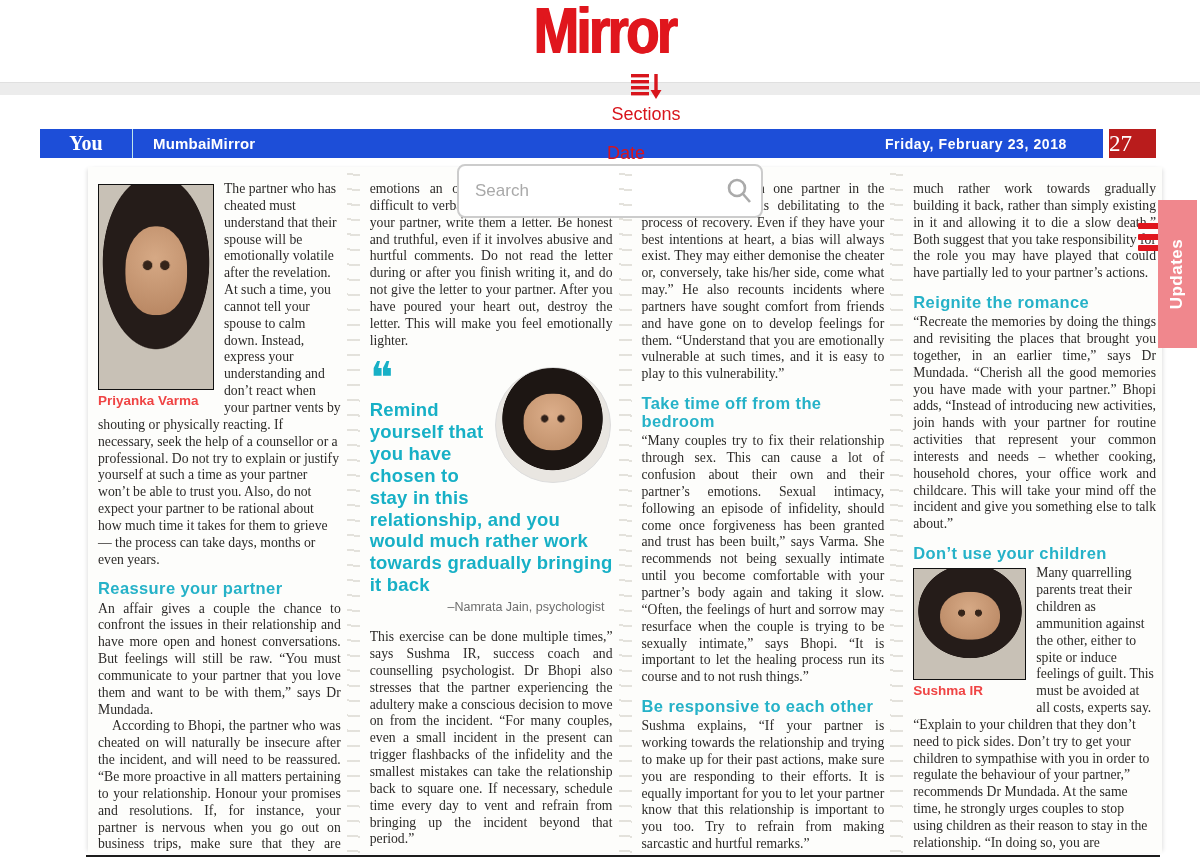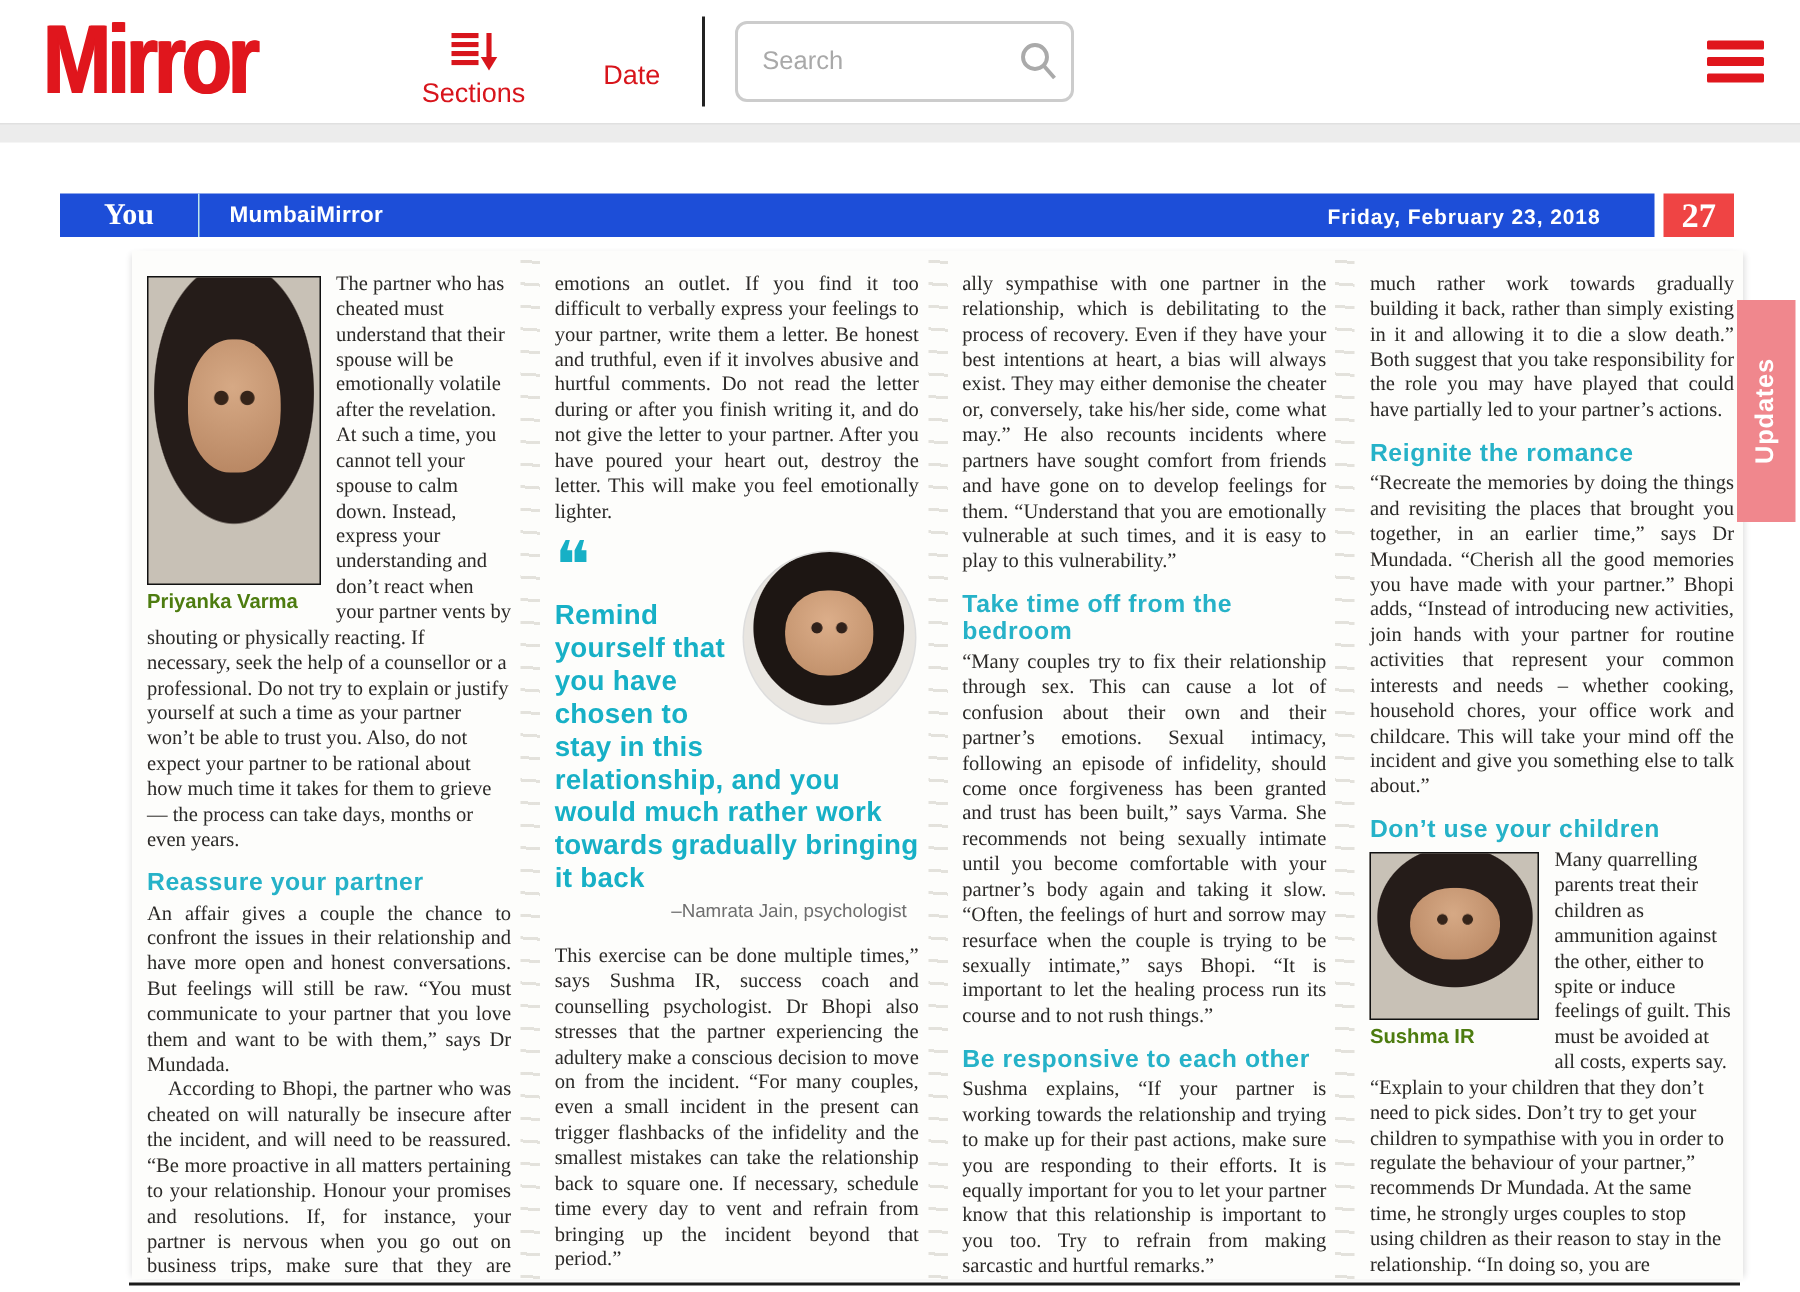--- a/index.html
+++ b/index.html
@@ -1,51 +1,51 @@
 <!DOCTYPE html>
 <html><head>
 <meta charset="utf-8">
 <style>
   * { margin:0; padding:0; box-sizing:border-box; }
   html,body { width:1200px; height:861px; background:#fff; overflow:hidden;
               font-family:"Liberation Sans", sans-serif; }
 
   
-  .site-header { position:relative; height:82px; background:#fff; display:flex; align-items:center; }
+  .site-header { position:relative; height:82px; background:#fff; display:flex; align-items:center;flex-direction:column; }
   .logo { font-weight:bold; font-size:62px; color:#e0161d; letter-spacing:-3px;
           margin-left:28px; transform:scaleX(.88) scaleY(1.05); transform-origin:left center;
           text-shadow:1.6px 0 0 #e0161d, .8px 0 0 #e0161d; line-height:1; cursor:pointer; }
   .nav-item { display:flex; flex-direction:column; align-items:center; color:#d8151c;
               font-size:18px; cursor:pointer; margin-top:8px; }
   .nav-sections { margin-left:92px; }
   .nav-date { margin-left:52px; }
   .nav-item .icon-wrap { height:34px; display:flex; align-items:center; }
   .date-grid { display:grid; grid-template-columns:11px 11px; grid-template-rows:11px 11px; gap:3px; }
   .date-grid i { background:#d8151c; }
   .header-vline { width:2px; height:60px; background:#222; margin-left:28px; }
   .searchbox { position:relative; margin-left:20px; }
-  .searchbox input { width:226px; height:54px; border:2px solid #ccc; border-radius:8px;
+  .searchbox input { width:306px; height:54px; border:2px solid #ccc; border-radius:8px;
                      font-size:17px; color:#a16207; padding:0 46px 0 16px; outline:none;
                      font-family:"Liberation Sans", sans-serif; }
   .searchbox input::placeholder { color:#a9a9a9; }
   .search-glyph { position:absolute; right:10px; top:13px; }
   .hamburger { margin-left:auto; margin-right:24px; width:38px; cursor:pointer; }
   .hamburger i { display:block; height:6px; background:#e0161d; margin:5px 0; border-radius:1px; }
   .gray-strip { height:13px; background:#ececec; border-top:1px solid #e0e0e0; }
 
   
   .banner { display:flex; margin:34px 44px 0 40px; height:29px; }
   .banner-main { flex:1; background:#1d4ed8; display:flex; align-items:center; color:#fff; }
   .banner-you { width:92px; text-align:center; font-family:"Liberation Serif", serif;
                 font-weight:bold; font-size:20px; }
   .banner-div { width:1px; height:29px; background:#bfe6ea; }
   .banner-mm { font-weight:bold; font-size:15px; padding-left:20px; letter-spacing:.2px; }
   .banner-date { margin-left:auto; font-weight:bold; font-size:14px; letter-spacing:.6px; padding-right:36px; }
-  .banner-pageno { width:47px; margin-left:6px; background:#ef4444; color:#fff; text-align:center;
-                   font-family:"Liberation Serif", serif; font-weight:bold; font-size:23px; line-height:29px; }
+  .banner-pageno { width:47px; margin-left:6px; background:#b91c1c; color:#fff; 
+                   font-family:"Liberation Serif", serif; font-weight:normal; font-size:23px; line-height:29px; }
 
   
   .article { display:flex; margin:9px 38px 0 88px; height:686px; overflow:hidden;
              background:#fdfdfb; box-shadow:-3px 0 4px -2px rgba(0,0,0,.12), 3px 0 4px -2px rgba(0,0,0,.12); }
   .col { flex:1; padding:14px 6px 0 10px; overflow:hidden;
          font-family:"Liberation Serif", serif; font-size:13.7px; line-height:1.23; color:#2c2a28; }
   .tear { width:13px; background:
           repeating-linear-gradient(184deg, rgba(0,0,0,0) 0 7px, #dddbd4 7px 9px, rgba(0,0,0,0) 9px 15px);
           opacity:.8; }
   .col p, .col .para { margin:0; text-align:justify; }
@@ -60,21 +60,21 @@
       background:radial-gradient(ellipse 54% 52% at 50% 44%, #251c19 0 69%, rgba(0,0,0,0) 70%); }
   .portrait::after { content:""; position:absolute; left:50%; top:42%; width:54%; height:44%;
       transform:translate(-50%,-50%); border-radius:48% 48% 46% 46%;
       background:
         radial-gradient(circle at 36% 44%, #352419 0 7%, rgba(0,0,0,0) 8%),
         radial-gradient(circle at 64% 44%, #352419 0 7%, rgba(0,0,0,0) 8%),
         radial-gradient(circle at 48% 36%, #d6a985, #b5835f); }
   .p-priyanka { width:116px; height:206px; }
   .p-sushma  { width:113px; height:112px; }
   .caption { font-family:"Liberation Sans", sans-serif; font-weight:bold; font-size:13.5px;
-             color:#4d7c0f; line-height:1.1; margin-top:4px; max-width:116px; }
+             color:#ef4444; line-height:1.1; margin-top:4px; max-width:116px; }
 
   
   .pullquote { margin:14px 0 10px 0; }
   .q-photo { float:right; width:116px; height:116px; border-radius:50%; border:1px solid #ddd;
              margin:4px 2px 4px 8px; background:#e9e6e1; position:relative; overflow:hidden; }
   .q-photo::before { content:""; position:absolute; left:-12%; right:-12%; top:-10%; height:120%;
       background:radial-gradient(ellipse 52% 55% at 50% 45%, #1d1613 0 68%, rgba(0,0,0,0) 69%); }
   .q-photo::after { content:""; position:absolute; left:50%; top:47%; width:52%; height:50%;
       transform:translate(-50%,-50%); border-radius:48%;
       background:

